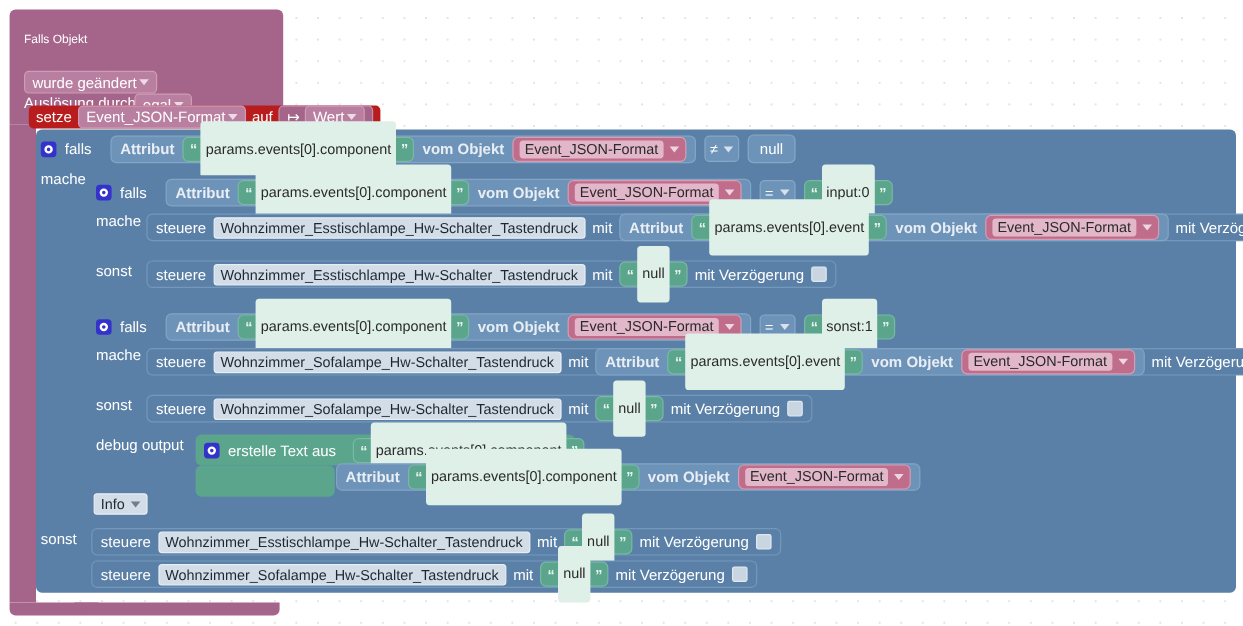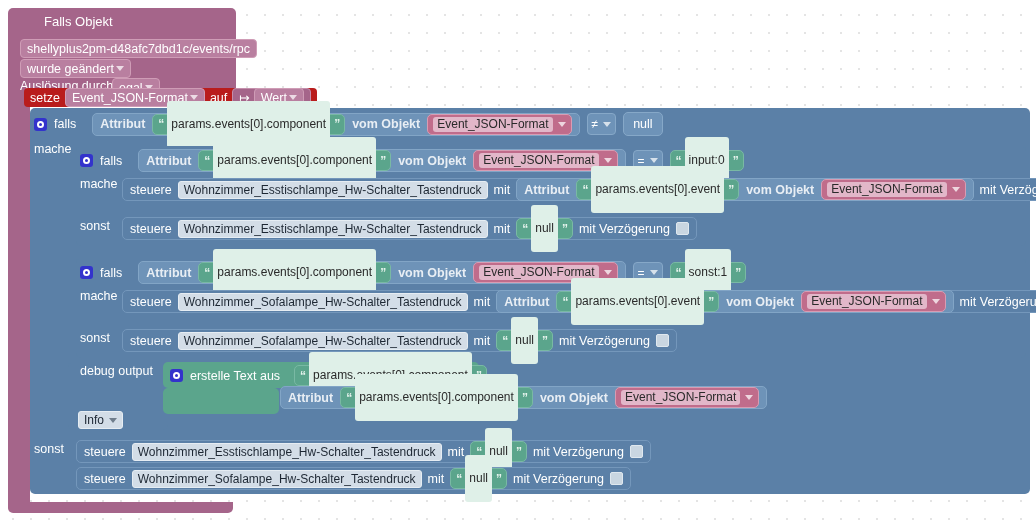--- a/index.html
+++ b/index.html
@@ -15,21 +15,21 @@
     -webkit-font-smoothing:antialiased;
   }
   .canvas{position:relative;width:1036px;height:522px;}          
 
   
   .hat{
     position:absolute;left:8px;top:8px;width:228px;height:96px;
     background:#a5658a;border-radius:5px 5px 0 0;
     color:#fff;padding:0;
   }
-  .hat-title{position:absolute;left:12px;top:6px;font-size:13px;color:#ffffff;margin-left:24px;}
+  .hat-title{position:absolute;left:12px;top:20px;font-size:10px;color:#ffffff;}
   .hat-field{
     position:absolute;display:inline-flex;align-items:center;
     background:#b97fa0;border:1px solid #cf9cb6;border-radius:4px;
     color:#ffffff;height:17px;padding:0 6px;font-size:12.5px;white-space:nowrap;
   }
   .hat-f1{left:12px;top:31px;}
   .hat-f2{left:12px;top:51px;}
   .hat-lbl{position:absolute;left:12px;top:71px;color:#fff;font-size:12.5px;}
   .hat-f3{left:104px;top:70px;}
 
@@ -159,21 +159,20 @@
     border-radius:3px;padding:0 5px;height:16px;font-size:12px;
   }
 </style>
 </head>
 <body>
 
 <div class="canvas">
 
   <div class="hat">
     <div class="hat-title">Falls Objekt</div>
-    <div class="hat-field hat-f1">shellyplus2pm-d48afc7dbd1c/events/rpc</div>
     <div class="hat-field hat-f2">
       <span>wurde geändert</span>
       <span class="car"></span>
     </div>
     <div class="hat-lbl">Auslösung durch</div>
     <div class="hat-field hat-f3">
       <span>egal</span>
       <span class="car"></span>
     </div>
   </div>

